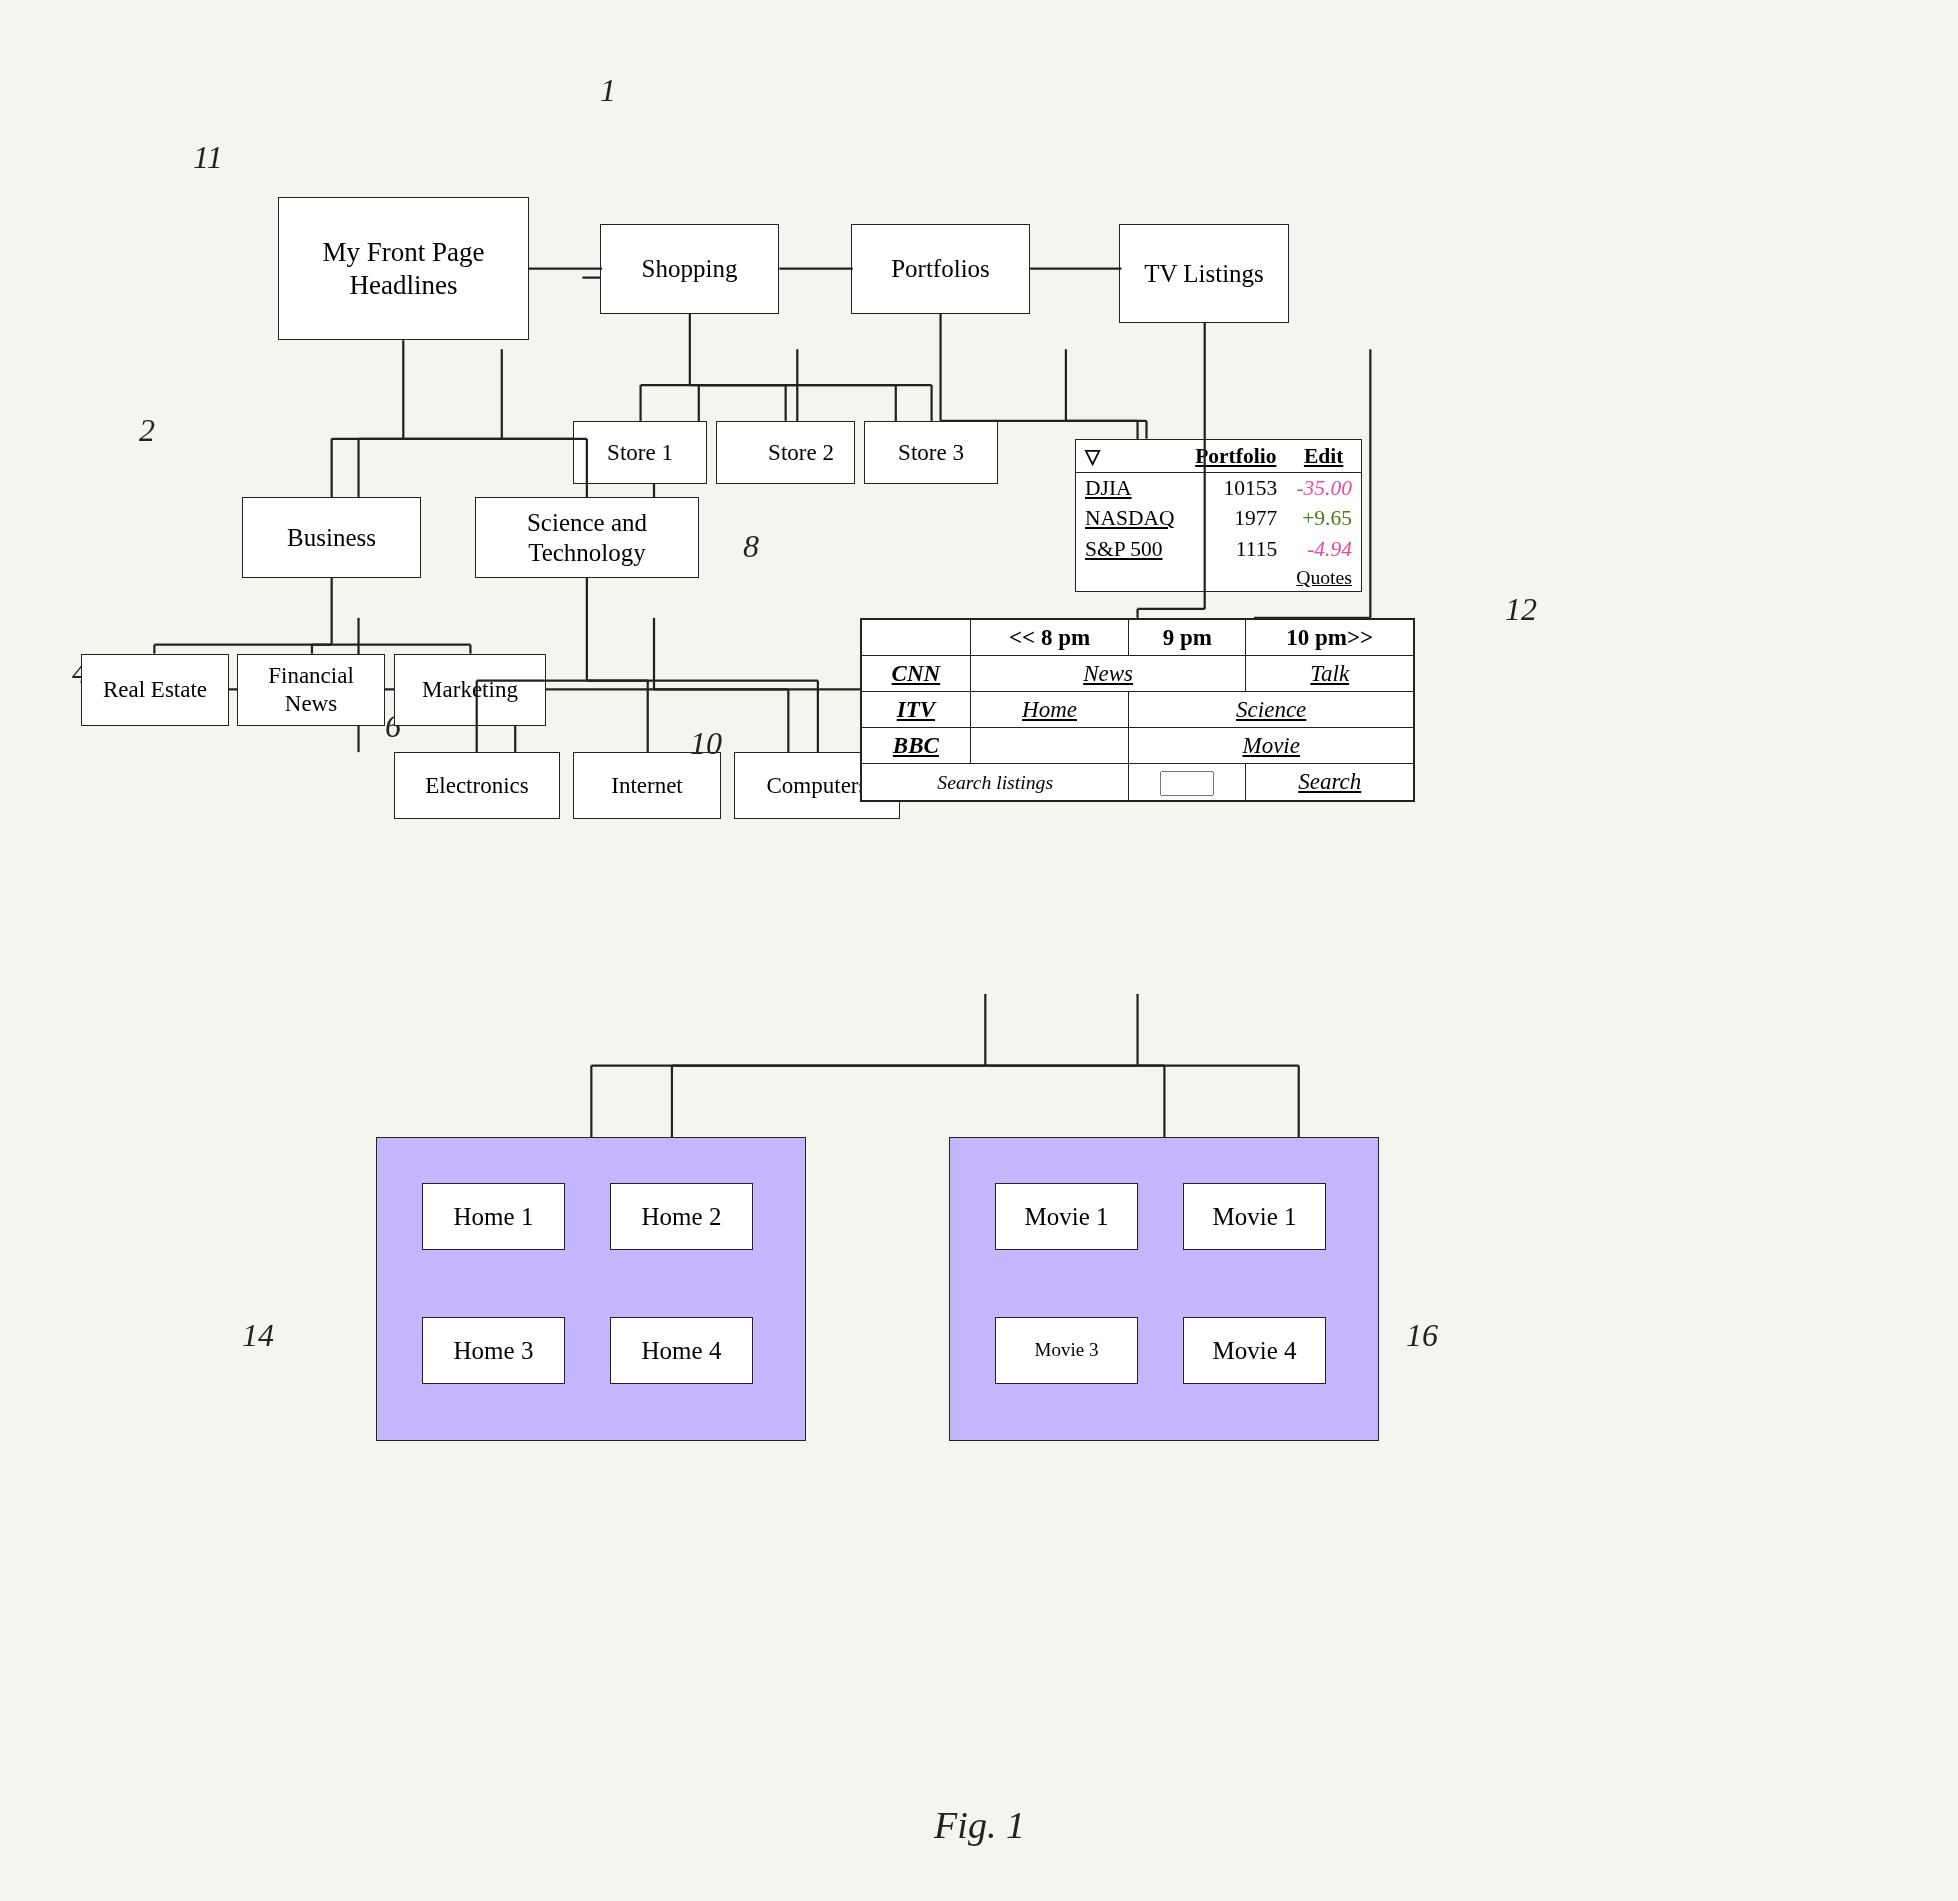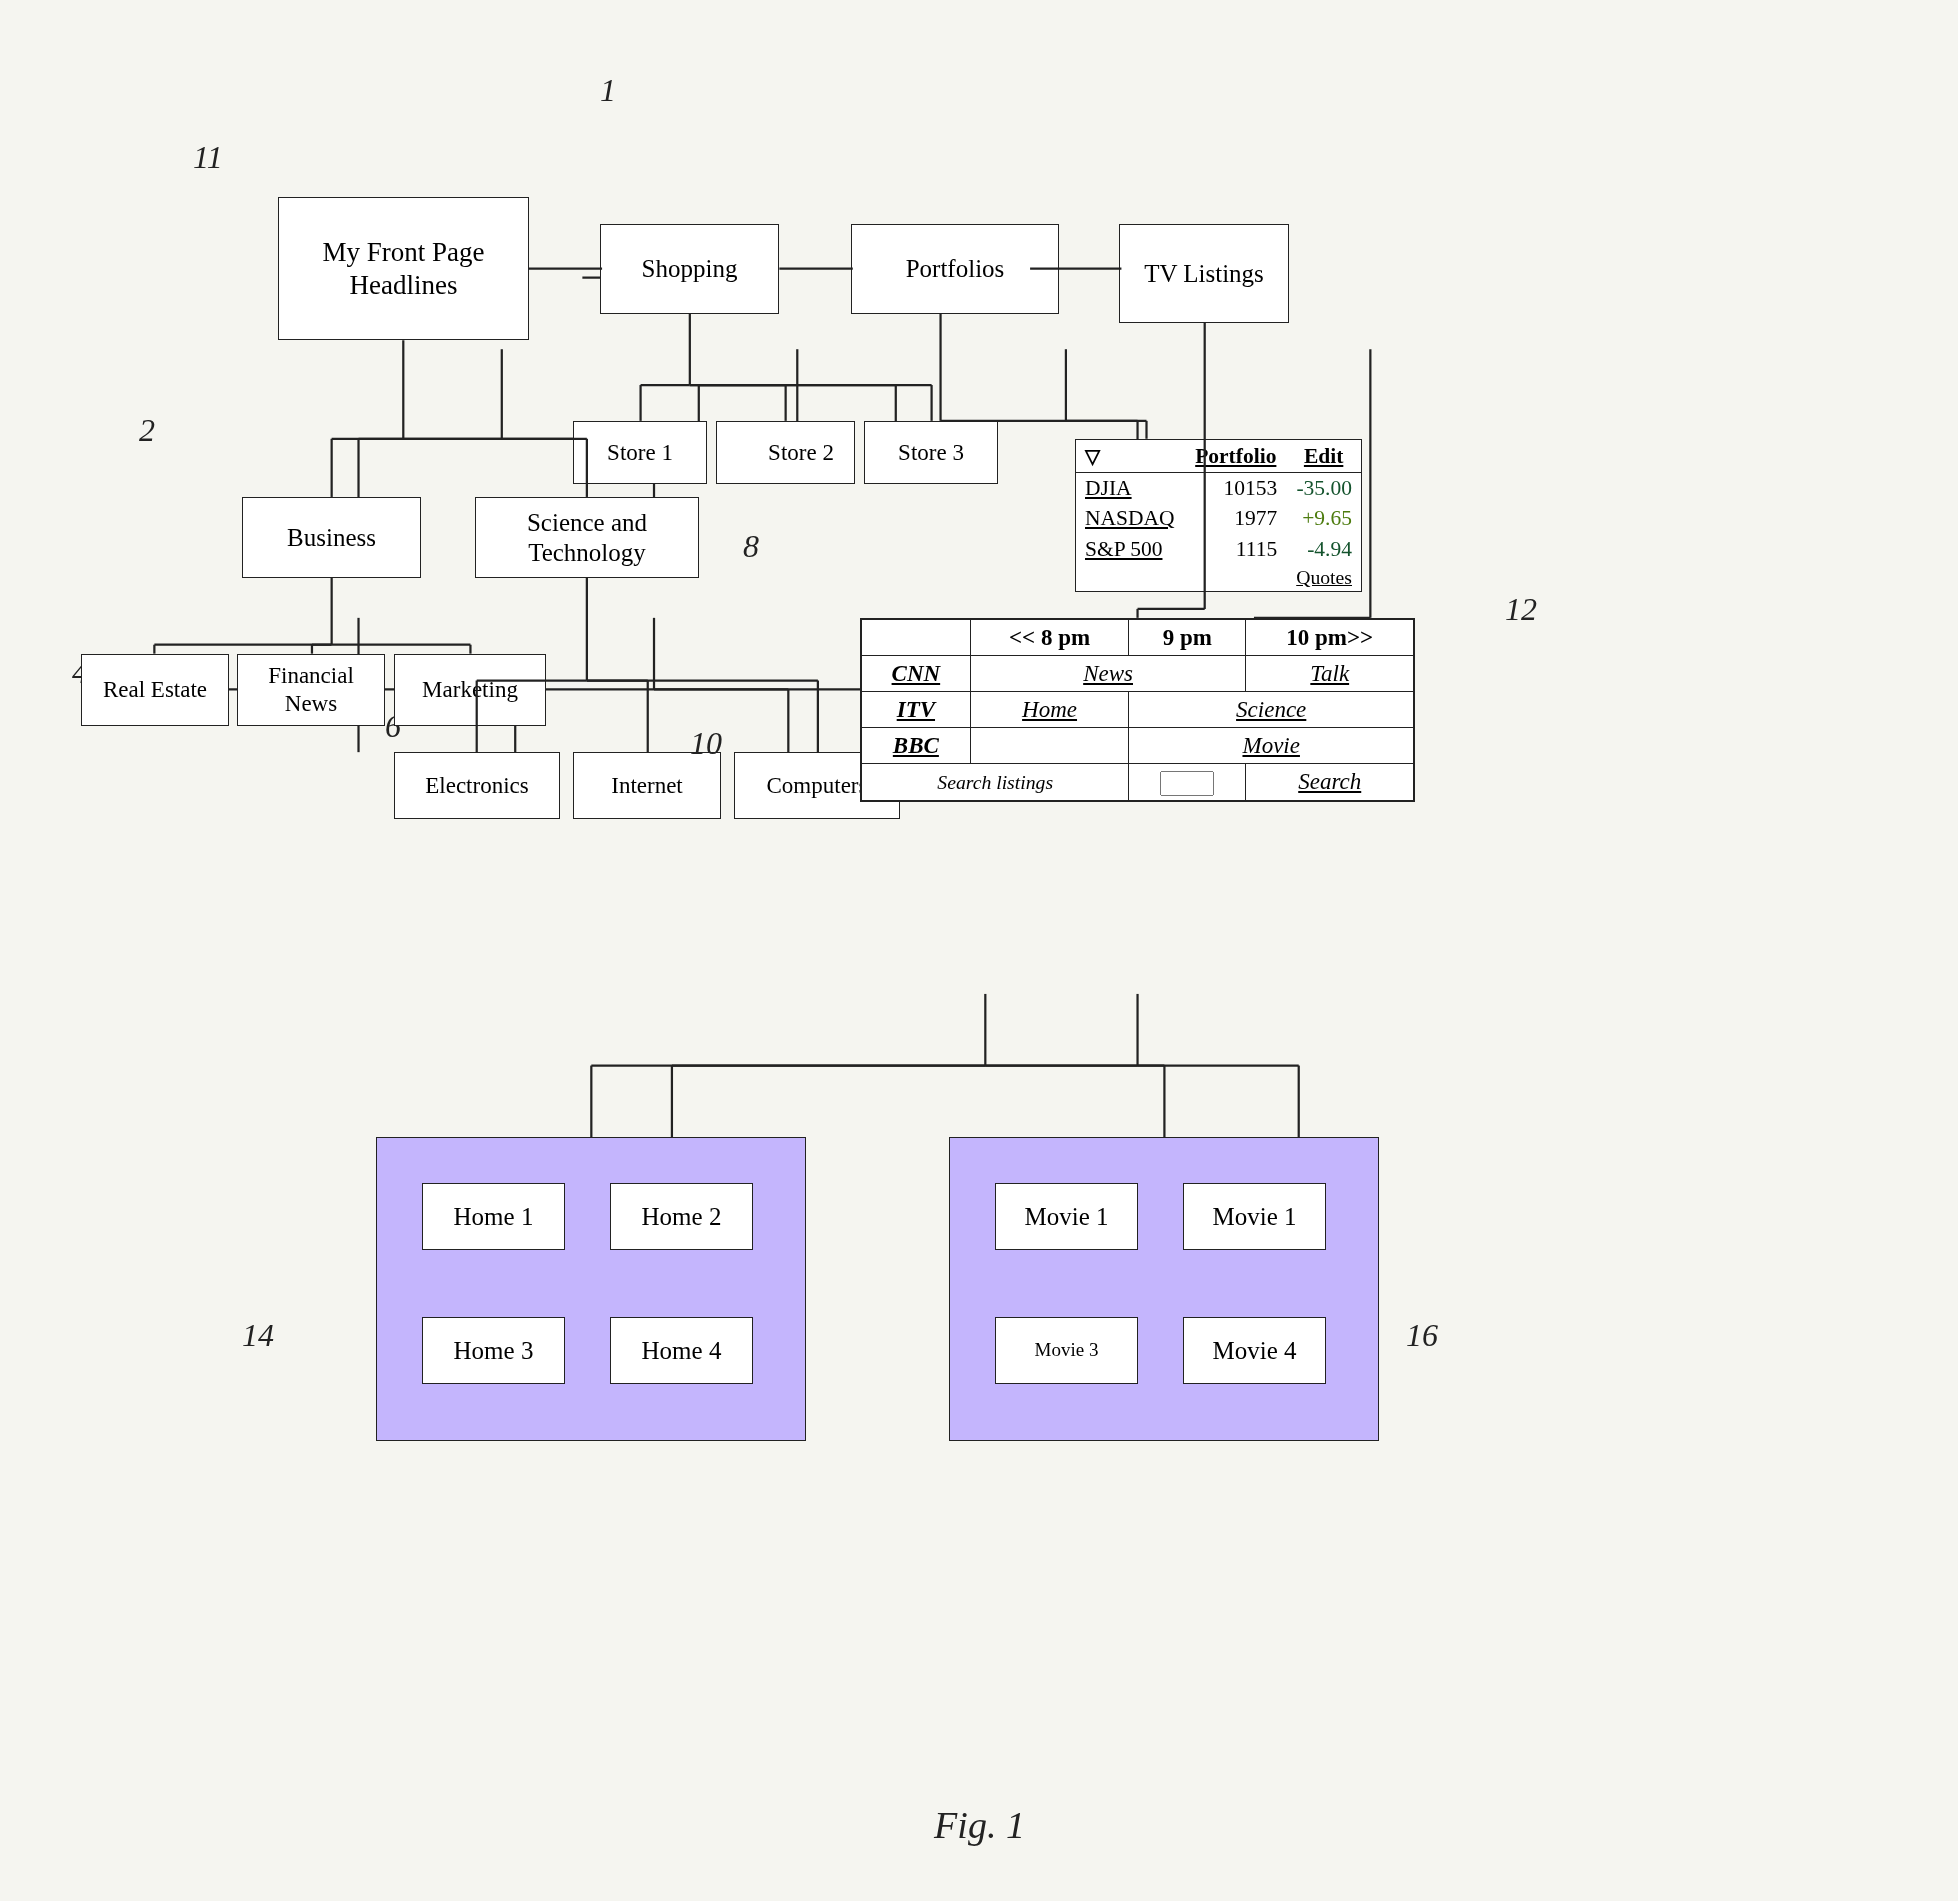--- a/index.html
+++ b/index.html
@@ -72,21 +72,21 @@
       font-weight: bold;
       text-align: center;
     }
     .portfolio-table table td {
       padding: 2.7px 9px;
       text-align: left;
     }
     .portfolio-table table td.val {
       text-align: right;
     }
-    .portfolio-table table td.neg { color: #14532d; }
+    .portfolio-table table td.neg { color: #ec4899; font-style: italic; }
     .portfolio-table table td.pos { color: #4d7c0f; }
     .portfolio-table .quotes-row {
       text-align: right;
       padding: 1.8px 9px;
       font-size: 19.7px;
     }
     .underline { text-decoration: underline; }
 
     
     .tv-table {
@@ -202,21 +202,21 @@
   <div class="annotation" style="top:72px; left:600px;">1</div>
 
   <div class="box" style="left:278px; top:197px; width:251px; height:143px; font-size:27px;">
     <span>My Front Page Headlines</span>
   </div>
 
   <div class="box" style="left:600px; top:224px; width:179px; height:90px;">
     <span>Shopping</span>
   </div>
 
-  <div class="box" style="left:851px; top:224px; width:208px; height:90px;">
+  <div class="box" style="left:851px; top:224px; width:179px; height:90px;">
     <span>Portfolios</span>
   </div>
 
   <div class="box" style="left:1119px; top:224px; width:170px; height:99px;">
     <span>TV Listings</span>
   </div>
 
   <div class="annotation" style="top:412px; left:139px;">2</div>
 
   <div class="box" style="left:573px; top:421px; width:134px; height:63px; font-size:23px;">

